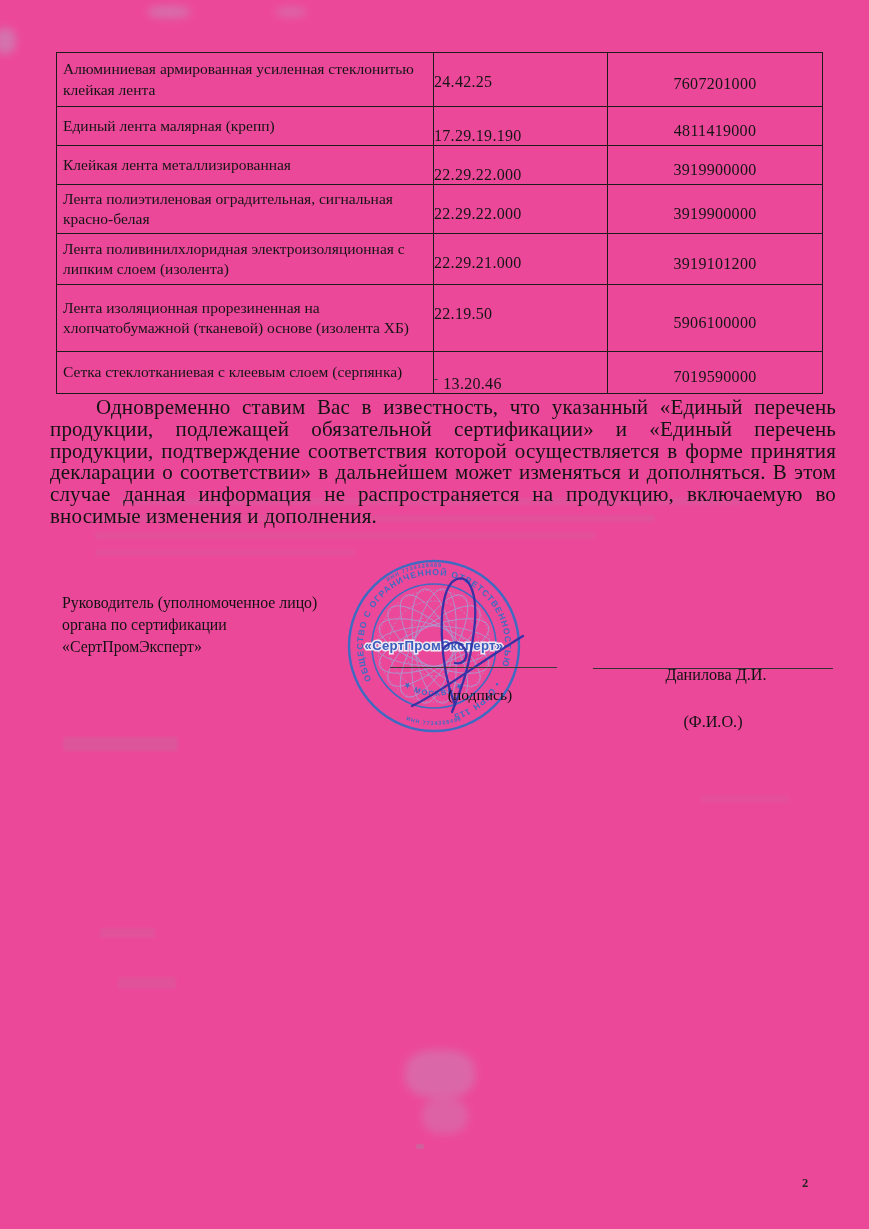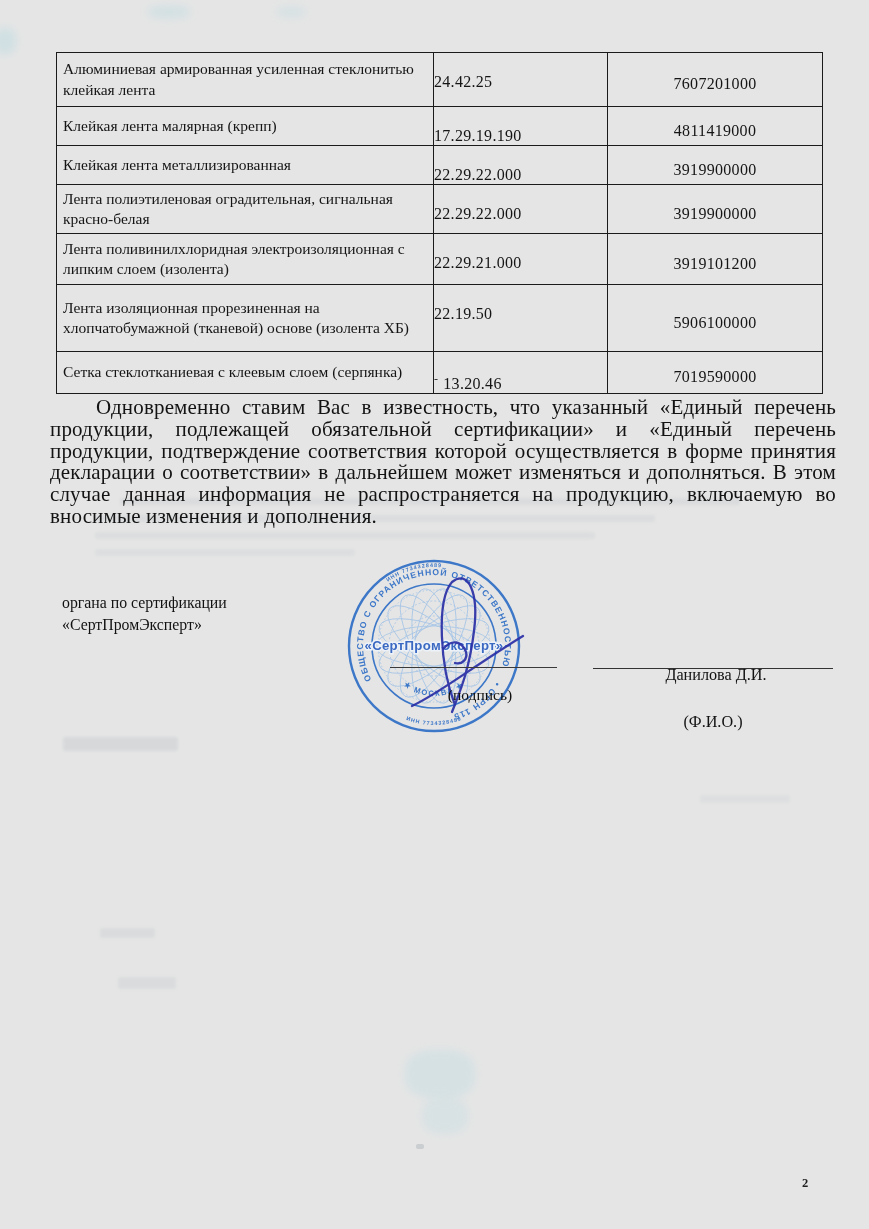--- a/index.html
+++ b/index.html
@@ -1,19 +1,19 @@
 <!DOCTYPE html>
 <html><head>
 <meta charset="utf-8">
 <style>
   * { margin:0; padding:0; box-sizing:border-box; }
   html,body { background:#ffffff; }
   .page {
     position:relative; width:869px; height:1229px; margin:0 auto;
-    background:#e5e5e5; overflow:hidden;
+    background:#ec4899; overflow:hidden;
     font-family:"Liberation Serif", serif; color:#111;
   }
 
   
   .doc-table {
     position:absolute; left:56px; top:52px; width:766px;
     border-collapse:collapse; table-layout:fixed;
   }
   .doc-table td {
     border:1.6px solid #1b1b1b;
@@ -71,21 +71,21 @@
   <div class="ghost" style="left:416px;top:1144px;width:8px;height:5px;opacity:.3;filter:blur(.5px);"></div>
 
   <table class="doc-table">
     <tbody>
       <tr class="r0">
         <td class="c-name">Алюминиевая армированная усиленная стеклонитью клейкая лента</td>
         <td class="c-okpd">24.42.25</td>
         <td class="c-tnved">7607201000</td>
       </tr>
       <tr class="r1">
-        <td class="c-name">Клейкая лента малярная (крепп)</td>
+        <td class="c-name">Единый лента малярная (крепп)</td>
         <td class="c-okpd">17.29.19.190</td>
         <td class="c-tnved">4811419000</td>
       </tr>
       <tr class="r2">
         <td class="c-name">Клейкая лента металлизированная</td>
         <td class="c-okpd">22.29.22.000</td>
         <td class="c-tnved">3919900000</td>
       </tr>
       <tr class="r3">
         <td class="c-name">Лента полиэтиленовая оградительная, сигнальная красно-белая</td>
@@ -106,20 +106,21 @@
         <td class="c-name">Сетка стеклотканиевая с клеевым слоем (серпянка)</td>
         <td class="c-okpd"><span class="stray-dash">-</span><span>13.20.46</span></td>
         <td class="c-tnved">7019590000</td>
       </tr>
     </tbody>
   </table>
 
   <div class="notice">Одновременно ставим Вас в известность, что указанный «Единый перечень продукции, подлежащей обязательной сертификации» и «Единый перечень продукции, подтверждение соответствия которой осуществляется в форме принятия декларации о соответствии» в дальнейшем может изменяться и дополняться. В этом случае данная информация не распространяется на продукцию, включаемую во вносимые изменения и дополнения.</div>
 
   <div class="sig-role">
+    <div>Руководитель (уполномоченное лицо)</div>
     <div>органа по сертификации</div>
     <div>«СертПромЭксперт»</div>
   </div>
 
   <div class="stamp-wrap">
     <svg width="180" height="180" viewBox="0 0 180 180">
       <defs>
         <clipPath id="inner-clip">
             <circle cx="90" cy="90" r="60"></circle>
           </clipPath>

